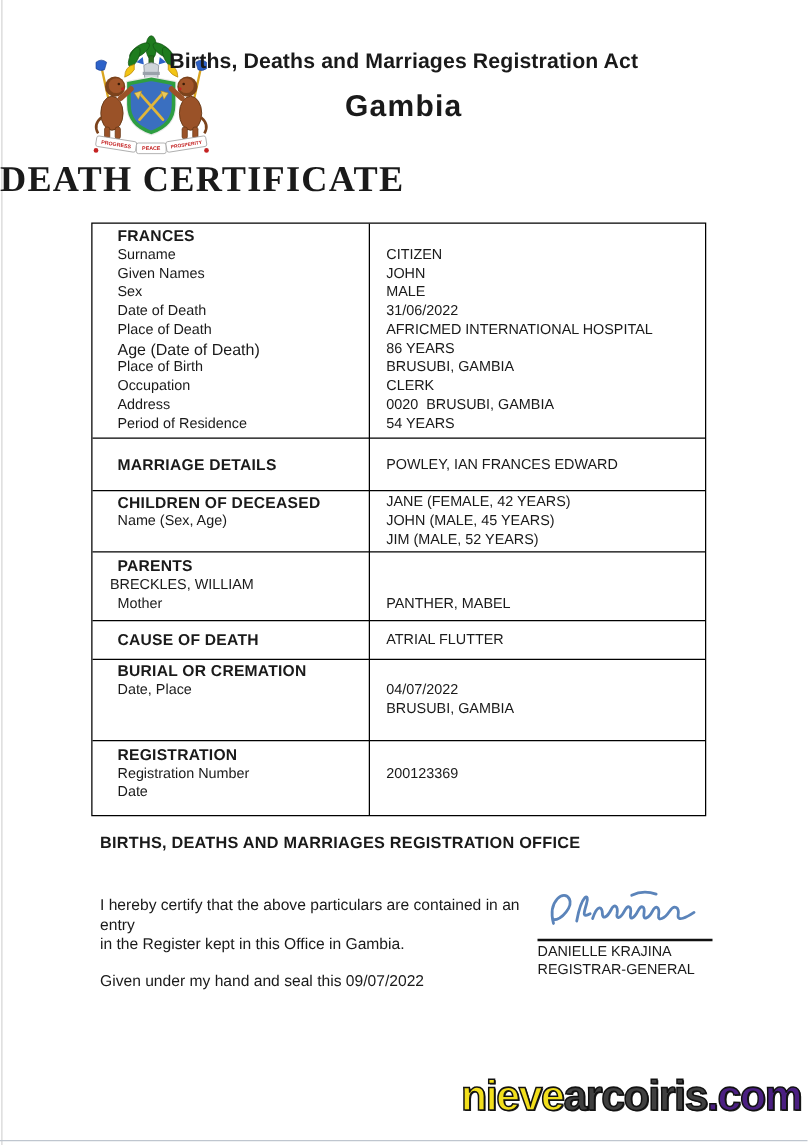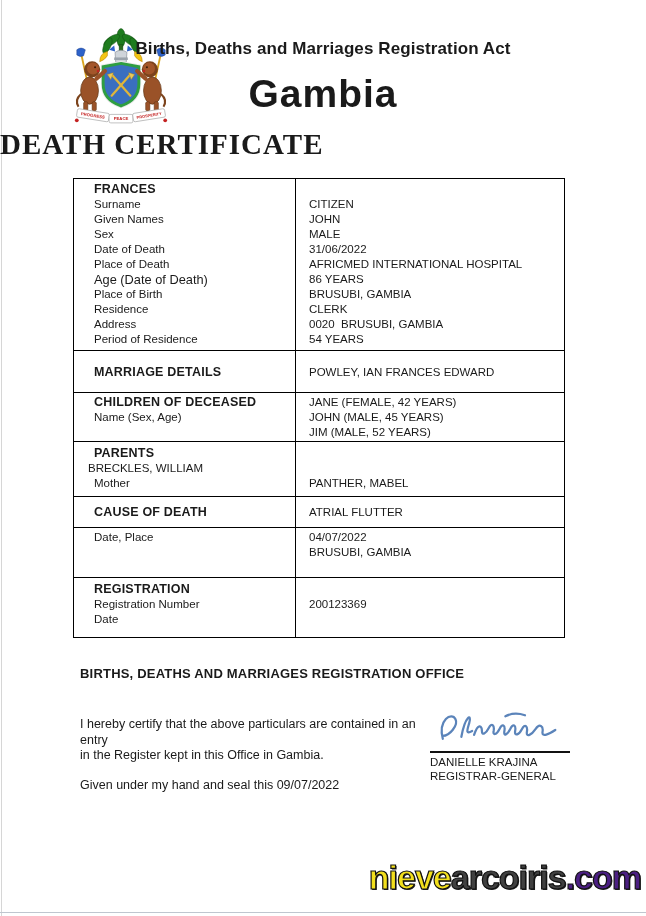--- a/index.html
+++ b/index.html
@@ -9,21 +9,21 @@
   }
   
   .edge-left{position:absolute;left:1px;top:0;bottom:0;width:1px;background:#d6d6d6;}
   .edge-bottom{position:absolute;left:0;right:0;bottom:3px;height:1px;background:#bfc6cf;}
 
   
   .emblem{position:absolute;left:70px;top:24px;width:102px;height:106px;}
   .act-title{position:absolute;left:0;right:0;top:39px;text-align:center;
     font-size:17px;font-weight:bold;letter-spacing:.1px;}
   .country{position:absolute;left:0;right:0;top:72px;text-align:center;
-    font-size:39px;font-weight:bold;letter-spacing:1px;}
+    font-size:24px;font-weight:bold;letter-spacing:1px;}
   .doc-title{position:absolute;left:0;right:0;top:128px;text-align:left;
     font-family:"Liberation Serif","DejaVu Serif",serif;
     font-size:29px;font-weight:bold;letter-spacing:1px;}
 
   
   .cert-table{position:absolute;left:73px;top:178px;width:492px;
     border:1px solid #000;background:#fff;box-sizing:border-box;}
   .cert-table::after{content:"";position:absolute;top:0;bottom:0;left:221px;width:1px;background:#000;}
   .section + .section{border-top:1px solid #000;}
   .row{display:flex;line-height:15px;font-size:11.5px;}
@@ -163,21 +163,21 @@
     </div>
     <div class="row">
       <div class="lbl lbl-lg">Age (Date of Death)</div>
       <div class="val">86 YEARS</div>
     </div>
     <div class="row">
       <div class="lbl">Place of Birth</div>
       <div class="val">BRUSUBI, GAMBIA</div>
     </div>
     <div class="row">
-      <div class="lbl">Residence</div>
+      <div class="lbl">Occupation</div>
       <div class="val">CLERK</div>
     </div>
     <div class="row">
       <div class="lbl">Address</div>
       <div class="val">0020  BRUSUBI, GAMBIA</div>
     </div>
     <div class="row">
       <div class="lbl">Period of Residence</div>
       <div class="val">54 YEARS</div>
     </div>
@@ -221,20 +221,21 @@
 
   <div class="section sec-cause">
     <div class="row">
       <div class="lbl hdr">CAUSE OF DEATH</div>
       <div class="val">ATRIAL FLUTTER</div>
     </div>
   </div>
 
   <div class="section sec-burial">
     <div class="row">
+      <div class="lbl hdr">BURIAL OR CREMATION</div>
       <div class="val"></div>
     </div>
     <div class="row">
       <div class="lbl">Date, Place</div>
       <div class="val">04/07/2022</div>
     </div>
     <div class="row">
       <div class="lbl"></div>
       <div class="val">BRUSUBI, GAMBIA</div>
     </div>

